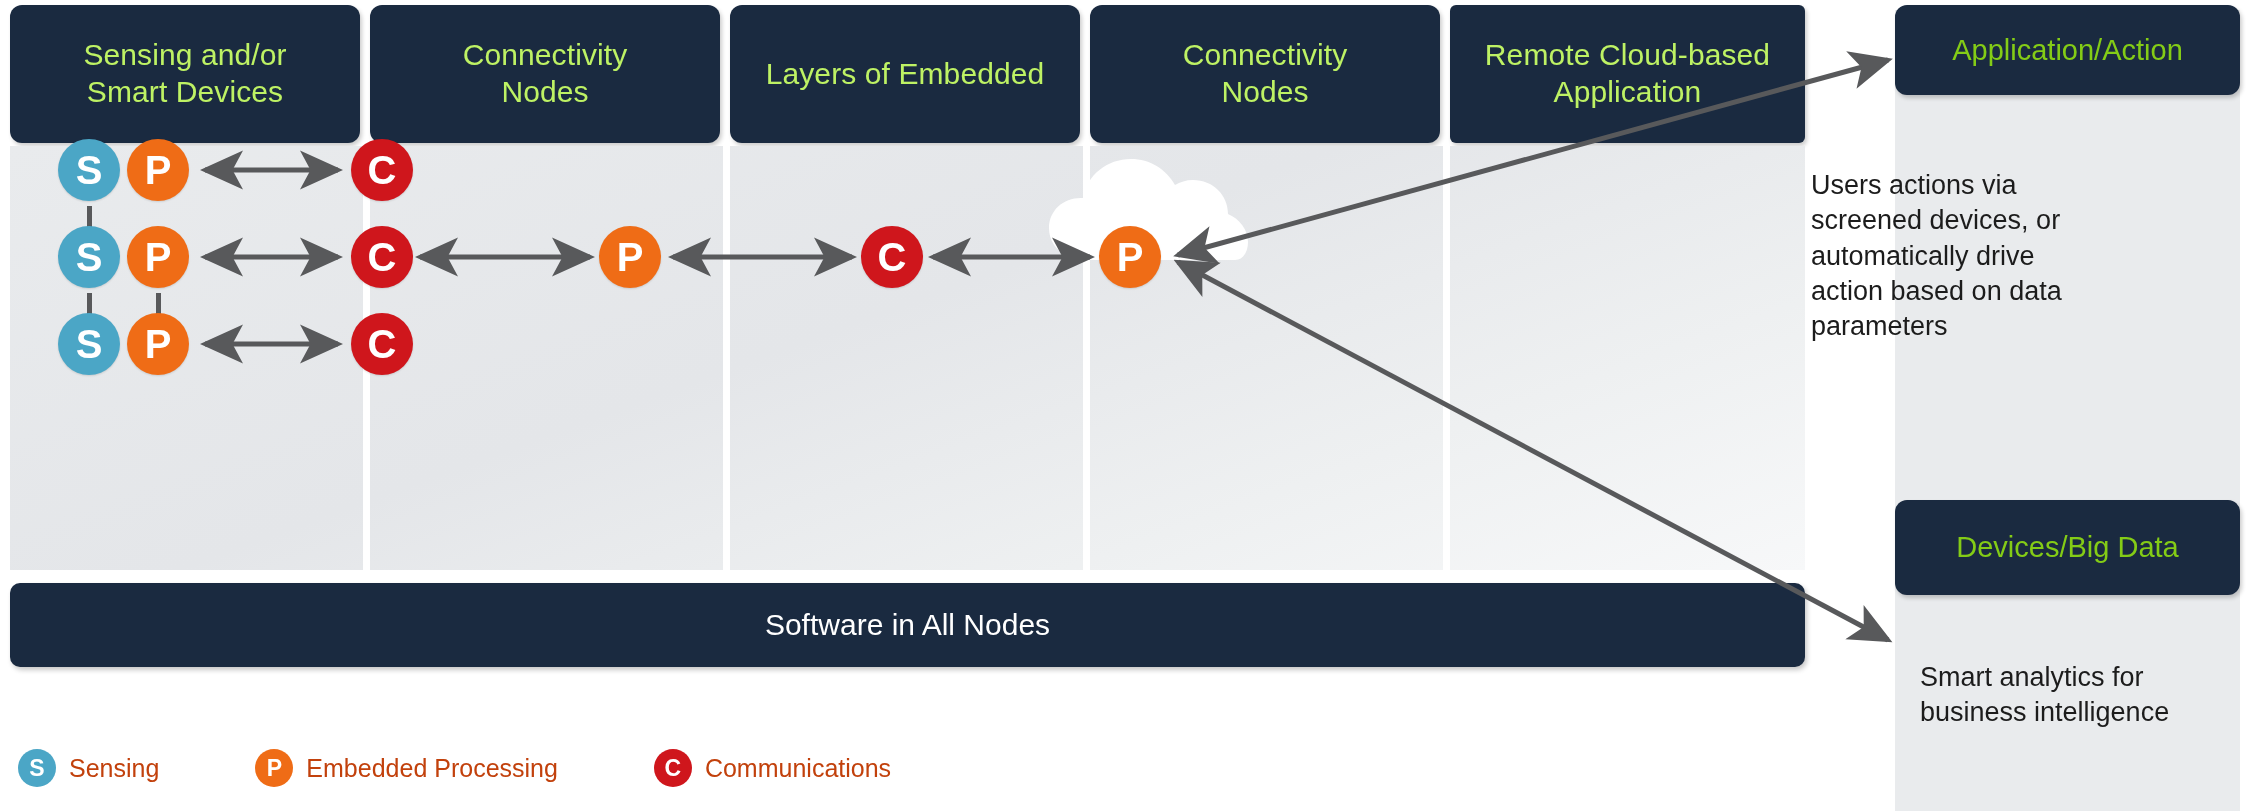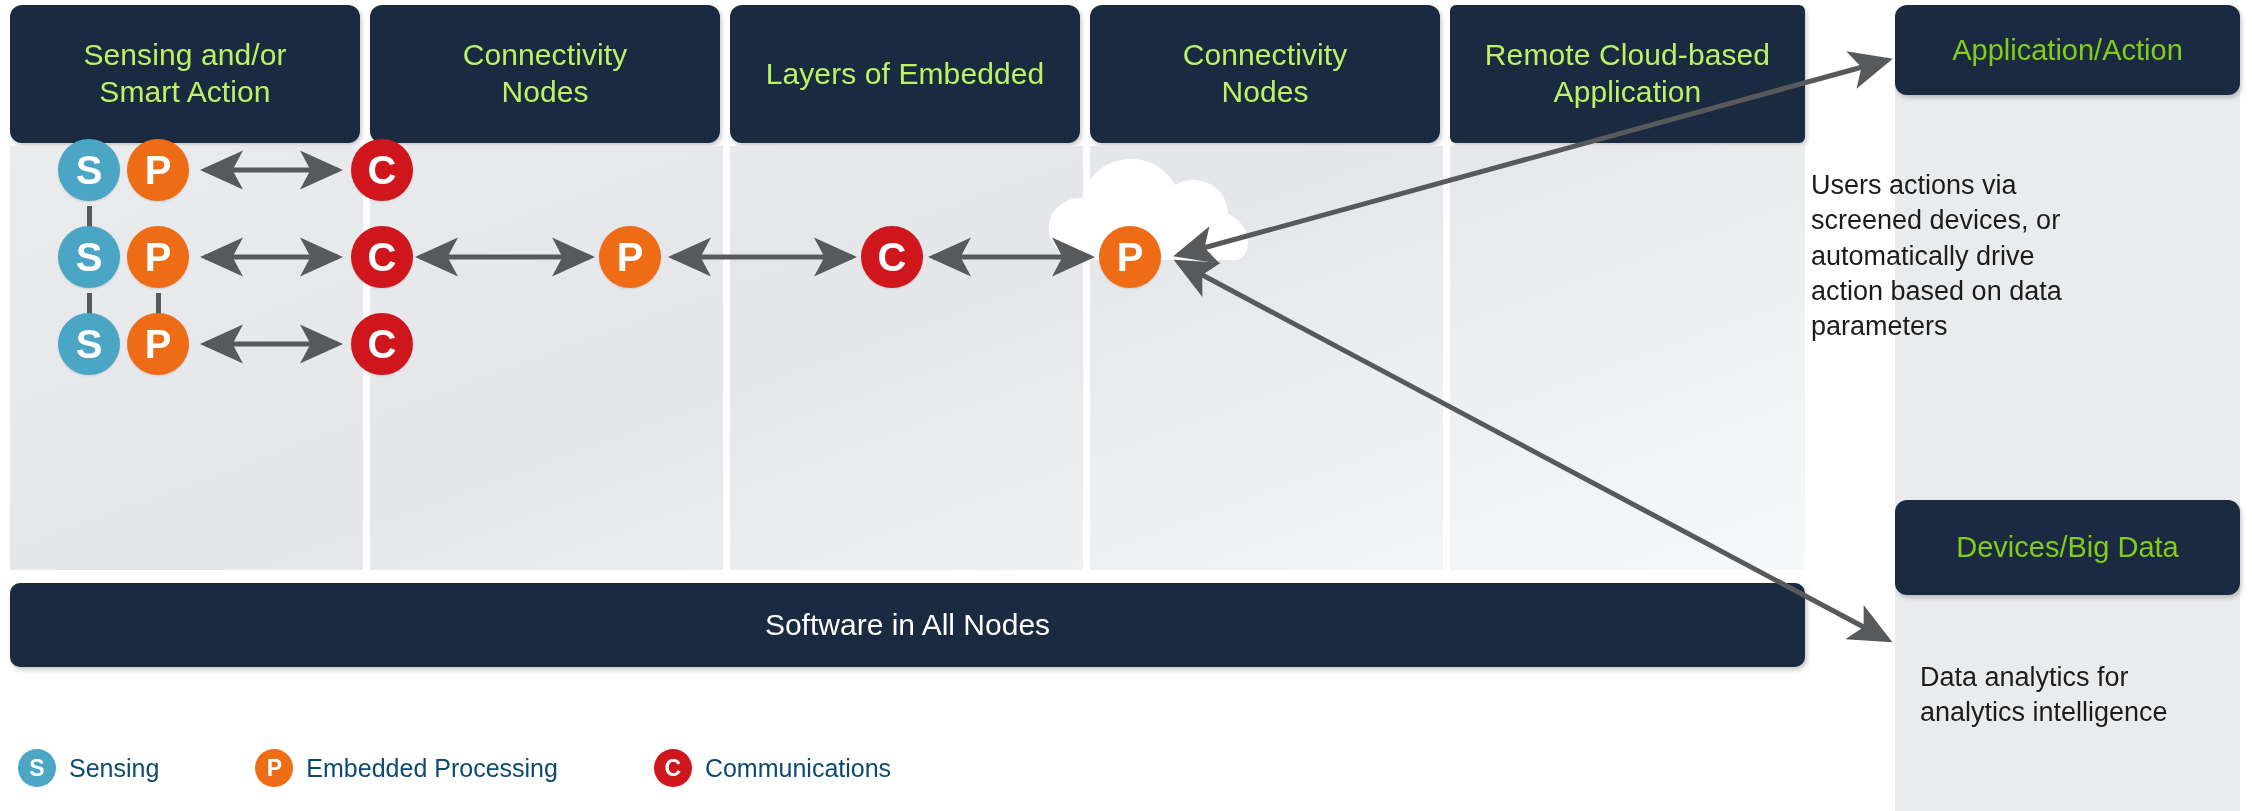--- a/index.html
+++ b/index.html
@@ -77,21 +77,21 @@
   #legend{position:absolute;left:18px;top:740px;height:56px;display:flex;align-items:center;gap:0;}
   .lg-item{display:flex;align-items:center;margin-right:66px;}
   .lg-dot{
     width:38px;height:38px;border-radius:50%;
     display:flex;align-items:center;justify-content:center;
     color:#fff;font-weight:bold;font-size:23px;margin-right:13px;
   }
   .lg-dot.s{background:#4ba6c6;}
   .lg-dot.p{background:#ef6c16;}
   .lg-dot.c{background:#cf161c;}
-  .lg-label{font-size:25px;color:#0c4a6e;white-space:nowrap;}
+  .lg-label{font-size:25px;color:#c2410c;white-space:nowrap;}
   .side-body{
     position:absolute;
     background:#e9ebed;
   }
   .side-hdr{
     position:absolute;
     background:#1a2a40;border-radius:12px;
     color:#84cc16;font-size:29px;
     display:flex;align-items:center;justify-content:center;
     box-shadow:2px 3px 4px rgba(0,0,0,.20);
@@ -107,21 +107,21 @@
   #arrows{position:absolute;left:0;top:0;width:2252px;height:811px;z-index:5;pointer-events:none;}
 </style>
 </head>
 <body>
 
 <div id="stage">
 
   <div class="hdr" style="left:10px;top:5px;width:350px;height:138px;">
     <div>
       <span>Sensing and/or</span>
-      <span>Smart Action</span>
+      <span>Smart Devices</span>
     </div>
   </div>
 
   <div class="hdr" style="left:370px;top:5px;width:350px;height:138px;">
     <div>
       <span>Connectivity</span>
       <span>Nodes</span>
     </div>
   </div>
 
@@ -212,21 +212,21 @@
   <div class="side-body" style="left:1895px;top:10px;width:345px;height:490px;"></div>
   <div class="side-hdr" style="left:1895px;top:5px;width:345px;height:90px;">
     <span>Application/Action</span>
   </div>
   <div class="side-text" style="left:1811px;top:168px;width:265px;">Users actions via screened devices, or automatically drive action based on data parameters</div>
 
   <div class="side-body" style="left:1895px;top:500px;width:345px;height:311px;"></div>
   <div class="side-hdr" style="left:1895px;top:500px;width:345px;height:95px;">
     <span>Devices/Big Data</span>
   </div>
-  <div class="side-text" style="left:1920px;top:660px;width:265px;">Data analytics for analytics intelligence</div>
+  <div class="side-text" style="left:1920px;top:660px;width:265px;">Smart analytics for business intelligence</div>
 
   <svg id="arrows" viewBox="0 0 2252 811" xmlns="http://www.w3.org/2000/svg">
     <defs>
       <marker id="mEnd" markerWidth="9" markerHeight="9" refX="7.6" refY="4.5" orient="auto" markerUnits="strokeWidth">
         <path d="M0,0.6 L8.6,4.5 L0,8.4 L2.1,4.5 Z" fill="#58595b"></path>
       </marker>
       <marker id="mStart" markerWidth="9" markerHeight="9" refX="1.0" refY="4.5" orient="auto" markerUnits="strokeWidth">
         <path d="M8.6,0.6 L0,4.5 L8.6,8.4 L6.5,4.5 Z" fill="#58595b"></path>
       </marker>
     </defs>

